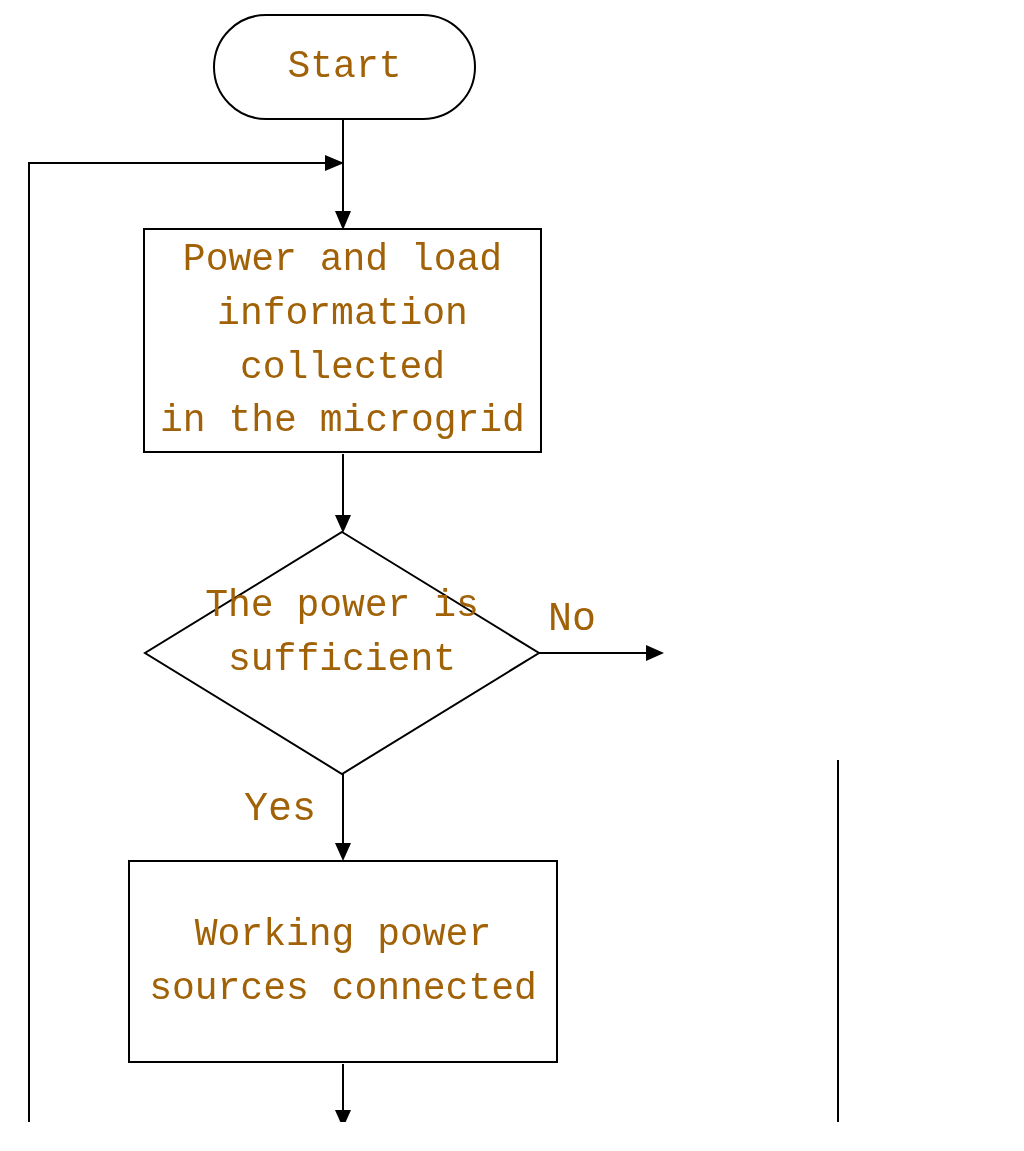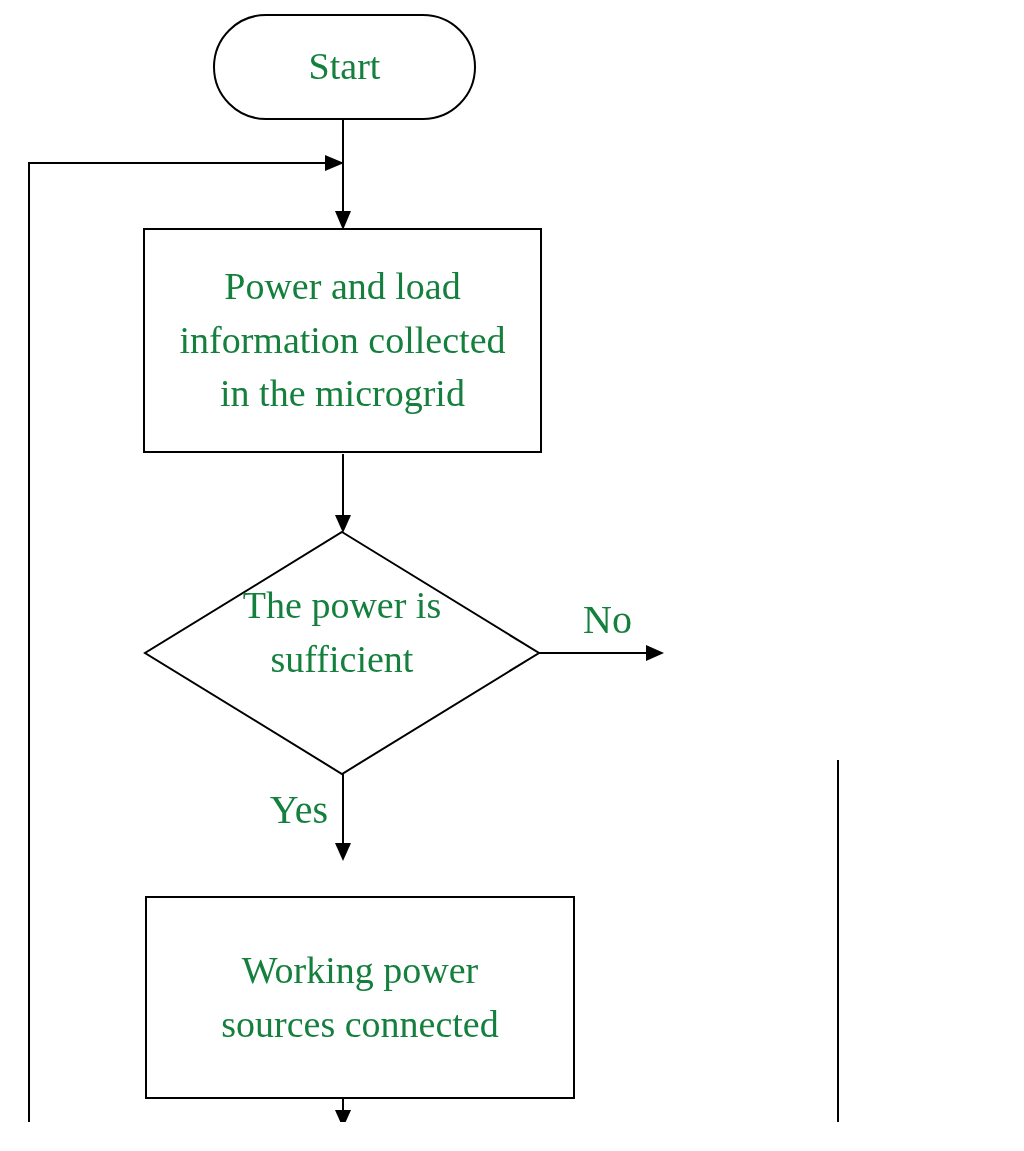--- a/index.html
+++ b/index.html
@@ -1,22 +1,22 @@
 <!DOCTYPE html>
 <html><head>
 <meta charset="utf-8">
 <style>
   html, body { margin: 0; padding: 0; background: #ffffff; }
   .canvas {
     position: relative;
     width: 1024px;
     height: 1122px;
     background: #ffffff;
-    font-family: Liberation Serif, serif;
-    color: #15803d;
+    font-family: Liberation Mono, monospace;
+    color: #a16207;
     overflow: hidden;
   }
   .wires {
     position: absolute;
     left: 0; top: 0;
   }
   .node {
     position: absolute;
     display: flex;
     align-items: center;
@@ -27,21 +27,21 @@
     line-height: 1.42;
     background: #ffffff;
   }
   .boxed { border: 2px solid #000000; }
   .terminator { border-radius: 53px; }
   .plain { background: transparent; }
   .edge-label {
     position: absolute;
     font-size: 40px;
     line-height: 1;
-    text-align: right;
+    text-align: left;
     white-space: nowrap;
   }
 </style>
 </head>
 <body>
 
 <div class="canvas">
 
   <svg class="wires" width="1024" height="1151" viewBox="0 0 1024 1151">
 
@@ -75,21 +75,21 @@
 information collected
 in the microgrid</span>
   </div>
 
   <div class="node plain" style="left:192px; top:552px; width:300px; height:162px;">
     <span>The power is
 sufficient</span>
   </div>
 
 
-  <div class="node boxed" style="left:145px; top:860px; width:426px; height:199px;margin-top:36px;">
+  <div class="node boxed" style="left:128px; top:860px; width:426px; height:199px;">
     <span>Working power
 sources connected</span>
   </div>
 
   <div class="edge-label" style="left:548px; top:600px; width:84px;">No</div>
   <div class="edge-label" style="left:244px; top:790px; width:84px;">Yes</div>
 
 </div>
 
 </body></html>

